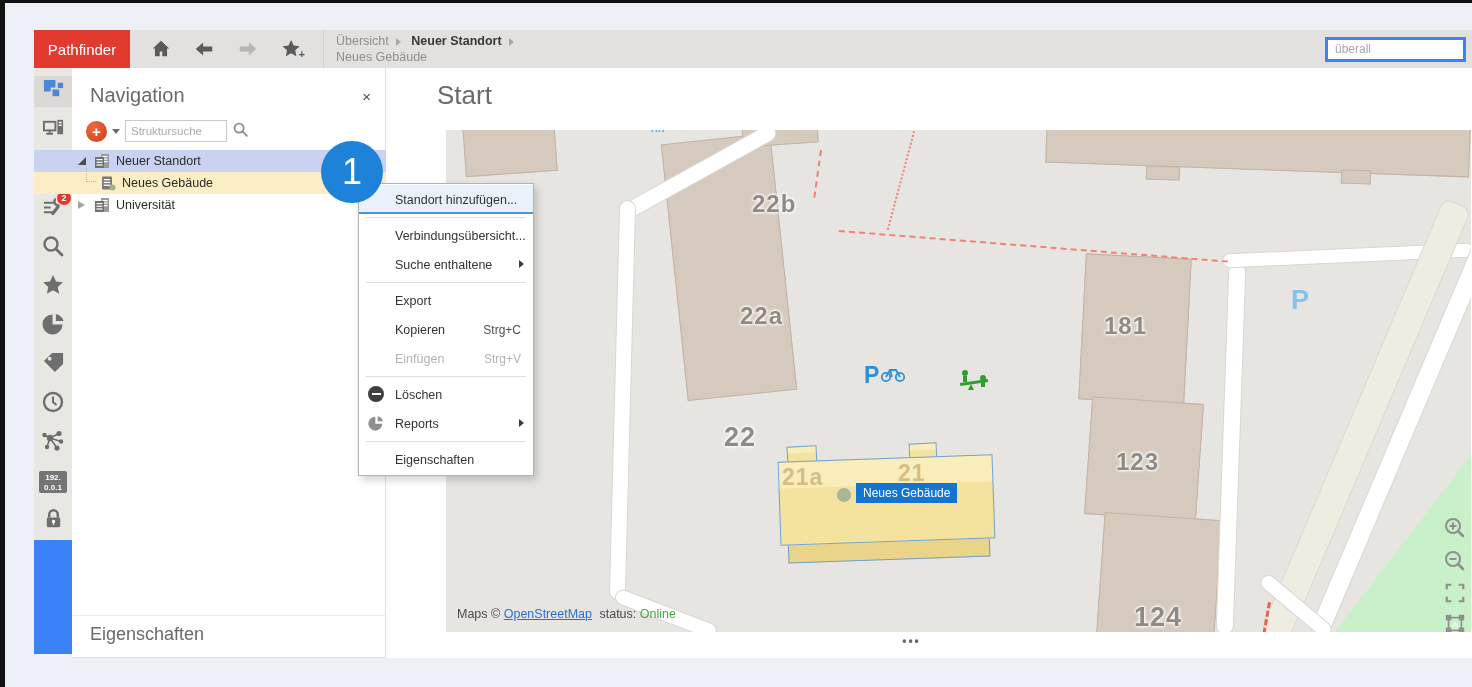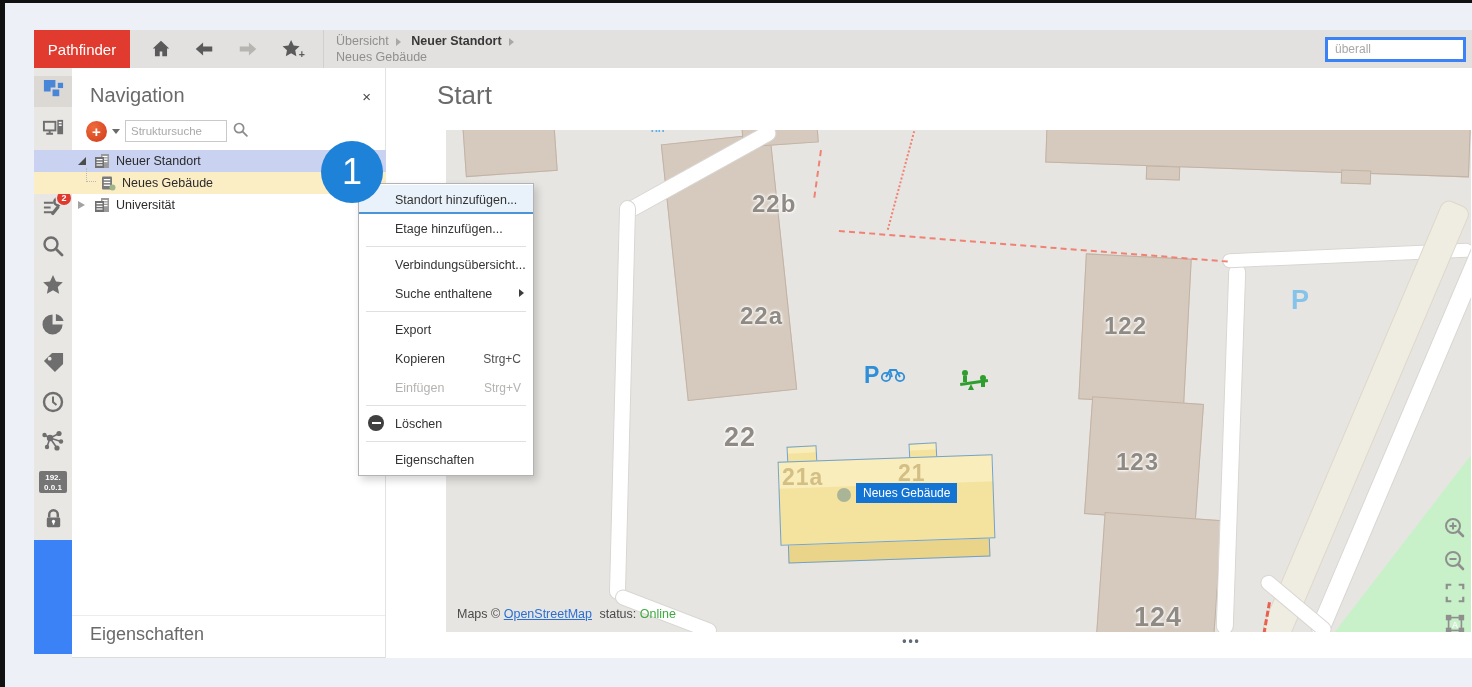--- a/index.html
+++ b/index.html
@@ -329,21 +329,21 @@
       <div class="road" style="left:806px;top:468px;width:88px;height:16px;transform:rotate(40deg)"></div>
 
       <div class="dash" style="left:393px;top:100px;width:390px;border-top:2px dashed #f08273;transform:rotate(4.5deg);transform-origin:left top"></div>
       <div class="dash" style="left:468px;top:-2px;height:105px;border-left:2px dotted #f08273;transform:rotate(15deg);transform-origin:left top"></div>
       <div class="dash" style="left:374px;top:20px;height:48px;border-left:2px dashed #f08273;transform:rotate(8deg);transform-origin:left top"></div>
       <div class="dash" style="left:822px;top:472px;height:32px;border-left:3px dashed #e8604f;transform:rotate(10deg);transform-origin:left top"></div>
 
       <div class="map-label" style="left:306px;top:60px">22b</div>
       <div class="map-label" style="left:294px;top:172px">22a</div>
       <div class="map-label" style="left:278px;top:292px;font-size:27px">22</div>
-      <div class="map-label" style="left:658px;top:182px">122</div>
+      <div class="map-label" style="left:658px;top:182px">181</div>
       <div class="map-label" style="left:670px;top:318px">123</div>
       <div class="map-label" style="left:688px;top:472px;font-size:27px">124</div>
 
       <div class="ybld" style="left:341px;top:316px;width:30px;height:20px;transform:rotate(-3deg)"></div>
       <div class="ybld" style="left:463px;top:313px;width:28px;height:20px;transform:rotate(-3deg)"></div>
       <div class="ybase" style="left:342px;top:402px;width:202px;height:28px;transform:rotate(-2deg)"></div>
       <div class="ybld" style="left:333px;top:328px;width:215px;height:84px;transform:rotate(-2deg)"></div>
       <div class="ylabel" style="left:336px;top:334px">21a</div>
       <div class="ylabel" style="left:452px;top:330px">21</div>
       <div class="marker" style="left:391px;top:358px"></div>
@@ -411,23 +411,20 @@
     </div>
 
     <div class="more-dots">•••</div>
   </div>
 </div>
 
 <div class="menu">
   <div class="mi hov">
       <span>Standort hinzufügen...</span>
     </div>
-  <div class="mi">
-      <span>Etage hinzufügen...</span>
-    </div>
   <div class="msep"></div>
   <div class="mi">
       <span>Verbindungsübersicht...</span>
     </div>
   <div class="mi">
       <span>Suche enthaltene</span>
       <span class="sub"></span>
     </div>
   <div class="msep"></div>
   <div class="mi">
@@ -439,19 +436,27 @@
     </div>
   <div class="mi dis">
       <span>Einfügen</span>
       <span class="sc">Strg+V</span>
     </div>
   <div class="msep"></div>
   <div class="mi">
       <span class="gutter-ico minus-circle"></span>
       <span>Löschen</span>
     </div>
+  <div class="mi">
+      <span class="gutter-ico"><svg width="16" height="16" viewBox="0 0 24 24">
+          <path fill="#8f8f8f" d="M11 13V2.5A10.5 10.5 0 1 0 21.5 13z"></path>
+          <path fill="#8f8f8f" d="M14.5 9.5V2a10.5 10.5 0 0 1 8 7.5z"></path>
+        </svg></span>
+      <span>Reports</span>
+      <span class="sub"></span>
+    </div>
   <div class="msep"></div>
   <div class="mi">
       <span>Eigenschaften</span>
     </div>
 </div>
 
 <div class="anno">1</div>
 
 </body></html>

